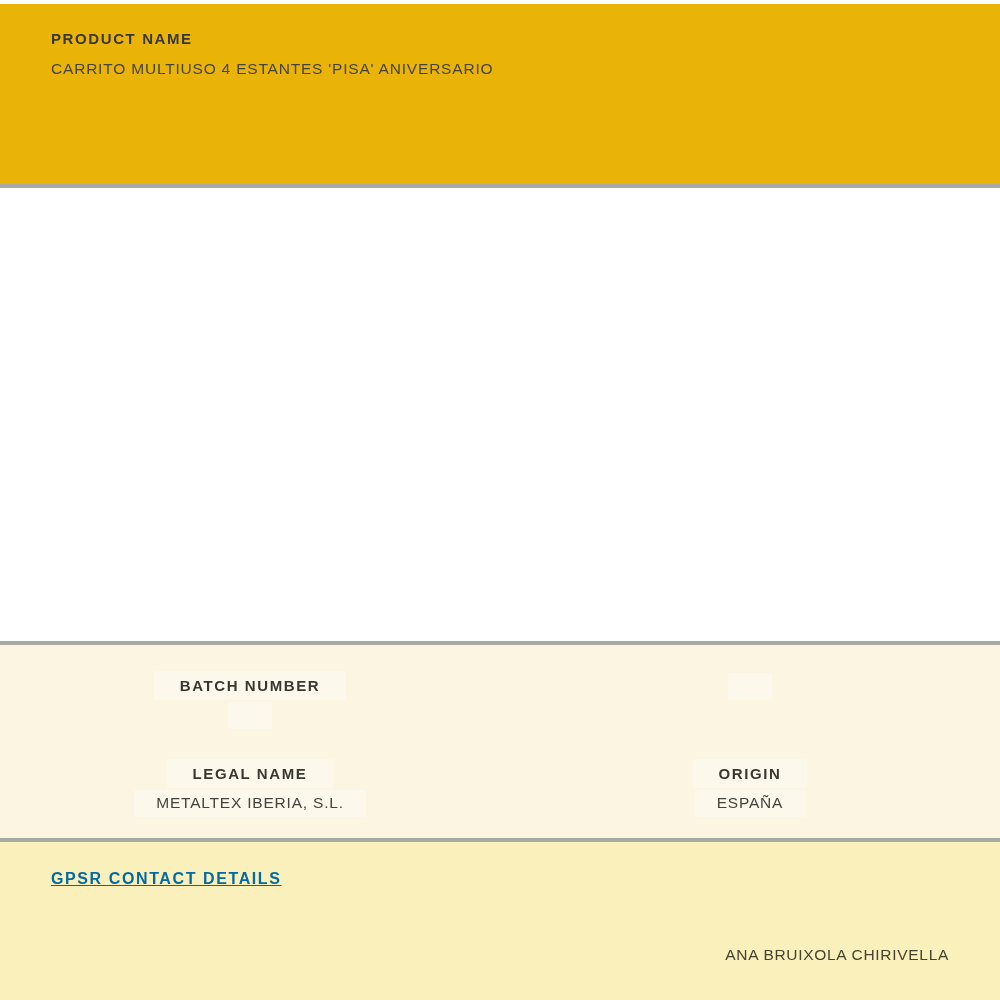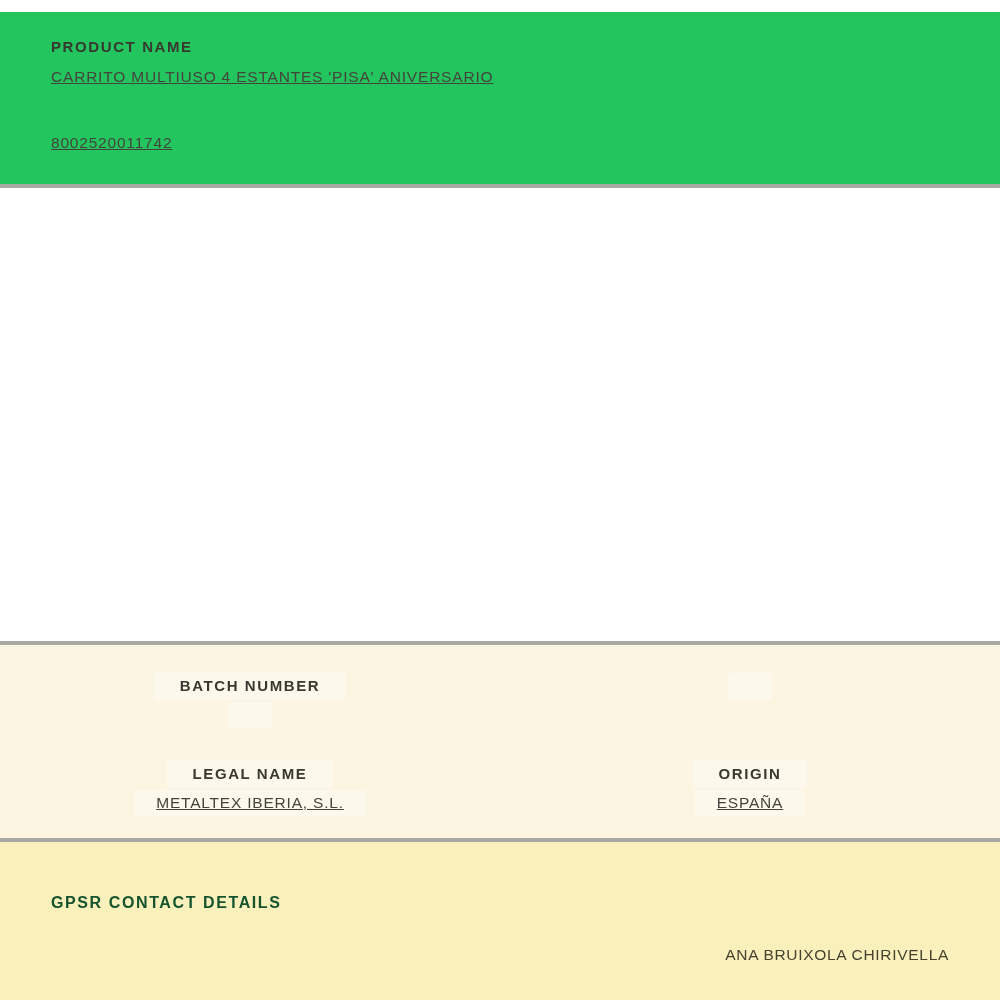--- a/index.html
+++ b/index.html
@@ -12,22 +12,22 @@
     width: 1000px;
     height: 1000px;
     background: #ffffff;
     font-family: "Liberation Sans", sans-serif;
     color: #45443c;
     overflow: hidden;
   }
   .band { position: absolute; left: 0; width: 1000px; box-sizing: border-box; }
 
   .band-product {
-    top: 12px; height: 184px;
-    background: #22c55e;
+    top: 4px; height: 184px;
+    background: #eab308;
     padding: 26px 51px 0 51px;
   }
   .band-divider { height: 4px; background: #a9a9a3; }
   .divider-1 { position: absolute; top: 184px; left: 0; width: 1000px; }
   .divider-2 { position: absolute; top: 641px; left: 0; width: 1000px; }
   .divider-3 { position: absolute; top: 838px; left: 0; width: 1000px; }
 
   .band-empty {
     top: 188px; height: 453px;
     background: #ffffff;
@@ -45,21 +45,20 @@
   .field-label {
     font-size: 15px;
     font-weight: bold;
     letter-spacing: 1.6px;
     color: #393830;
   }
   .field-value {
     font-size: 15.5px;
     letter-spacing: 0.8px;
     color: #45443c;
-    text-decoration: underline;
   }
 
   .band-product .field-value { margin-top: 13px; }
   .ean-group { margin-top: 48px; }
 
   .details-grid {
     display: grid;
     grid-template-columns: 500px 500px;
     grid-template-rows: 88px auto;
     padding-top: 26px;
@@ -75,25 +74,26 @@
     margin-top: 2px;
     background: rgba(255,255,255,0.38);
     padding: 4px 22px;
     border-radius: 2px;
     min-height: 19px;
   }
 
   .contact-label {
     position: absolute;
     left: 51px;
-    top: 52px;
+    top: 28px;
     font-size: 16px;
     font-weight: bold;
     letter-spacing: 1.6px;
-    color: #14532d;
+    color: #0369a1;
+    text-decoration: underline;
   }
   .contact-block {
     position: absolute;
     right: 51px;
     top: 42px;
     width: 900px;
     text-align: right;
     font-size: 15.5px;
     letter-spacing: 0.7px;
     line-height: 28.5px;
@@ -105,21 +105,20 @@
 <body>
 
 <div class="page">
 
   <section class="band band-product">
     <div class="field-group">
       <div class="field-label">PRODUCT NAME</div>
       <div class="field-value">CARRITO MULTIUSO 4 ESTANTES 'PISA' ANIVERSARIO</div>
     </div>
     <div class="field-group ean-group">
-      <div class="field-value">8002520011742</div>
     </div>
   </section>
 
   <div class="band-divider divider-1"></div>
 
   <section class="band band-empty"></section>
 
   <div class="band-divider divider-2"></div>
 
   <section class="band band-details">

